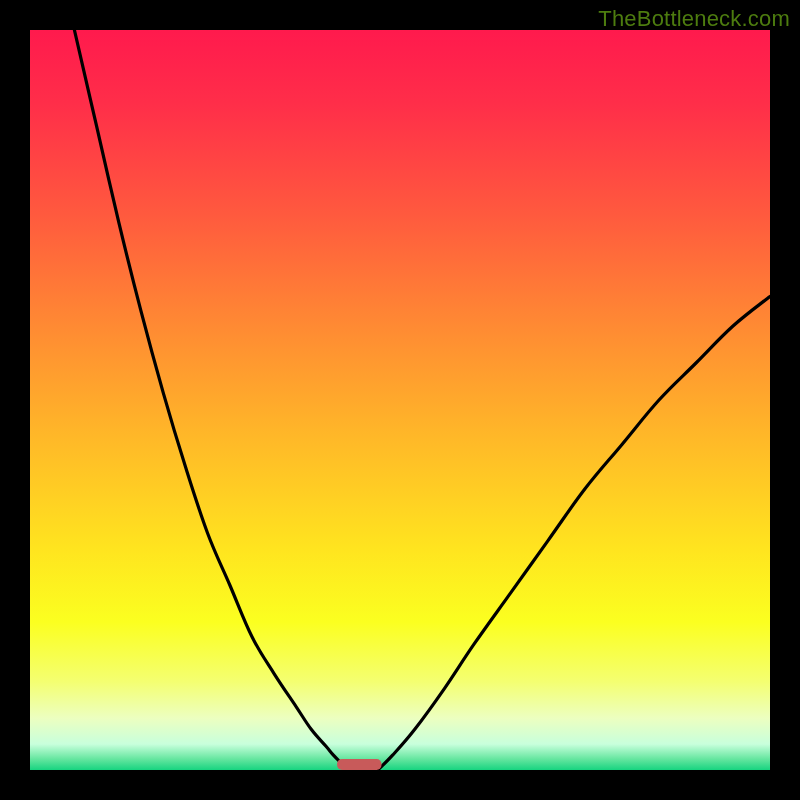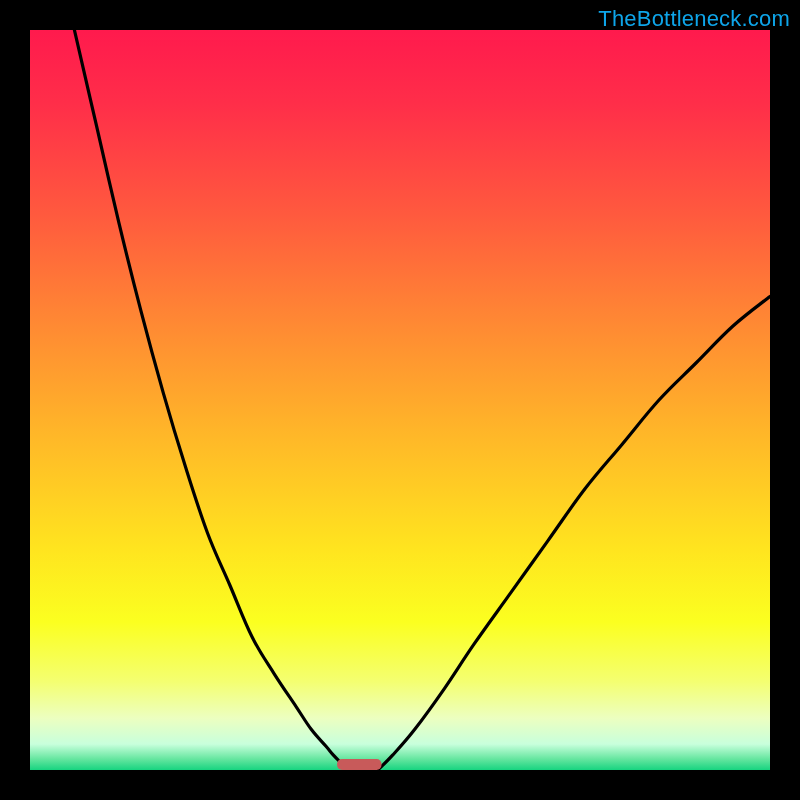--- a/index.html
+++ b/index.html
@@ -21,21 +21,21 @@
     position: absolute;
     left: 30px;
     top: 30px;
     width: 740px;
     height: 740px;
   }
   .watermark {
     position: absolute;
     top: 6px;
     right: 10px;
-    color: #0ea5e9;
+    color: #4d7c0f;
     font-size: 22px;
     font-weight: 500;
     letter-spacing: 0.2px;
     user-select: none;
   }
 </style>
 </head>
 <body>
 
 <div class="frame">

